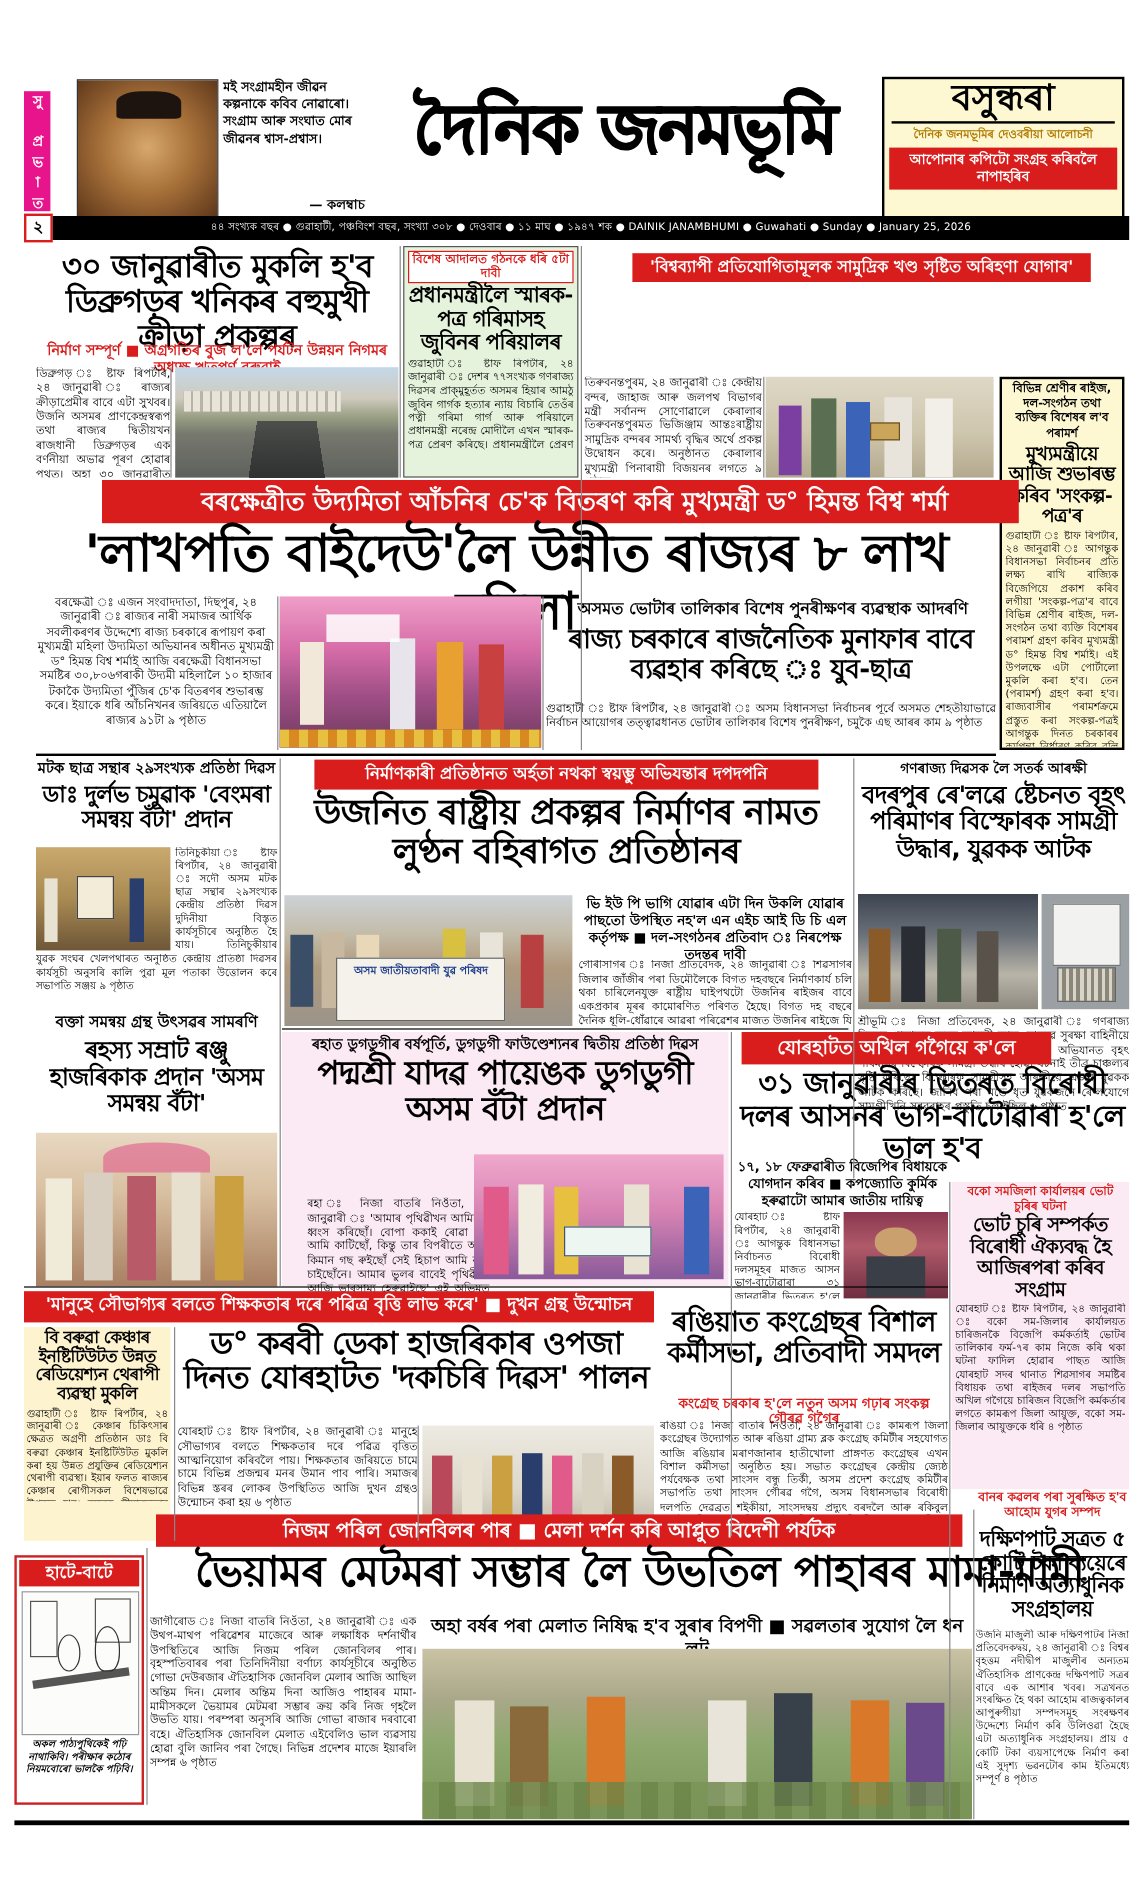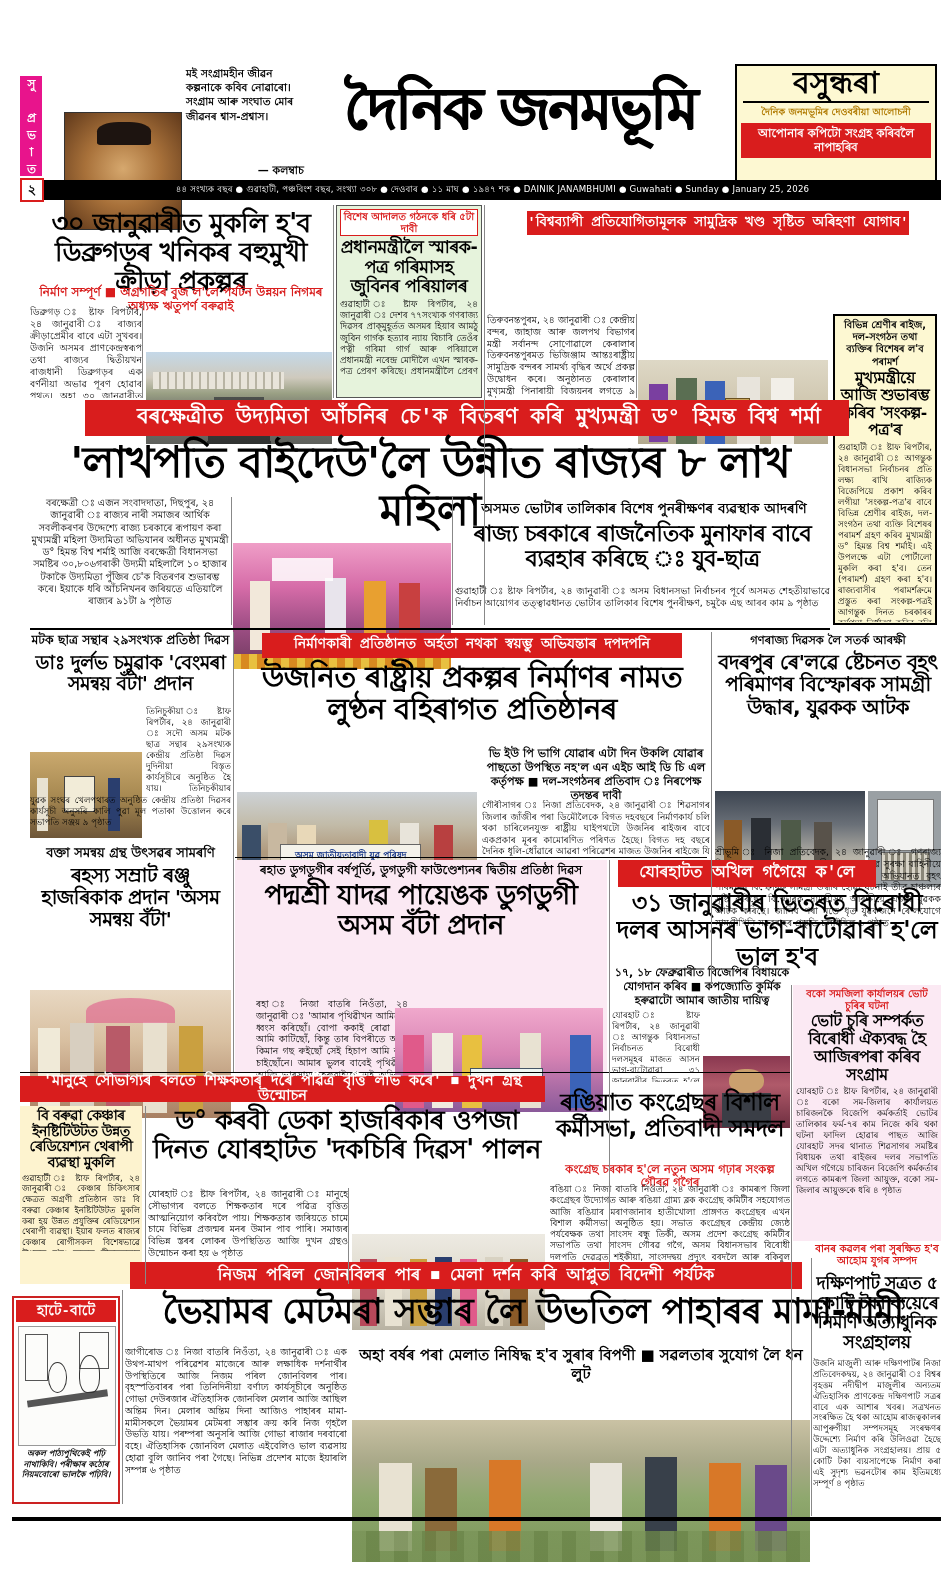--- a/index.html
+++ b/index.html
@@ -1,24 +1,24 @@
 <!DOCTYPE html>
 <html><head>
 <meta charset="utf-8">
 <style>
   html,body{margin:0;padding:0;background:#fff;}
   #page{position:relative;width:945px;height:1571px;background:#fff;overflow:hidden;
         font-family:"DejaVu Sans","Liberation Sans",sans-serif;color:#000;}
   .abs{position:absolute;}
   .h{font-weight:bold;text-align:center;line-height:1.12;letter-spacing:-0.5px;}
-  .k{background:#d91d1d;color:#fff;font-weight:bold;text-align:center;display:flex;align-items:center;justify-content:center;line-height:1.05;font-family:Liberation Mono, monospace;}
+  .k{background:#d91d1d;color:#fff;font-weight:bold;text-align:center;display:flex;align-items:center;justify-content:center;line-height:1.05;}
   .rb{color:#d91d1d;font-weight:bold;text-align:center;line-height:1.15;}
   .sub{font-weight:bold;text-align:center;line-height:1.25;}
   .b{text-align:justify;line-height:1.28;overflow:hidden;}
-  .photo{position:absolute;overflow:hidden;margin-top:46px;}
+  .photo{position:absolute;overflow:hidden;}
   .vr{position:absolute;width:1px;background:#888;}
   .hr{position:absolute;background:#000;}
   .boxed{border:2px solid #000;box-sizing:border-box;}
   .greenbox{background:#e6f3dc;border:1px solid #555;box-sizing:border-box;}
   .creambox{background:#fdf8d2;border:2px solid #000;box-sizing:border-box;}
   .pinkbox{background:#fbe9f3;box-sizing:border-box;}
   .datebar{background:#000;color:#fff;display:flex;align-items:center;justify-content:center;}
   .vert{writing-mode:vertical-rl;text-orientation:upright;}
 </style>
 </head>

